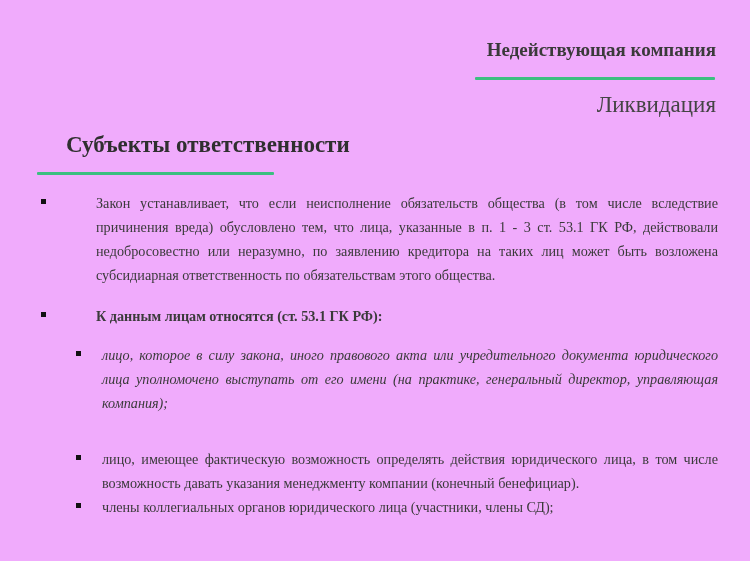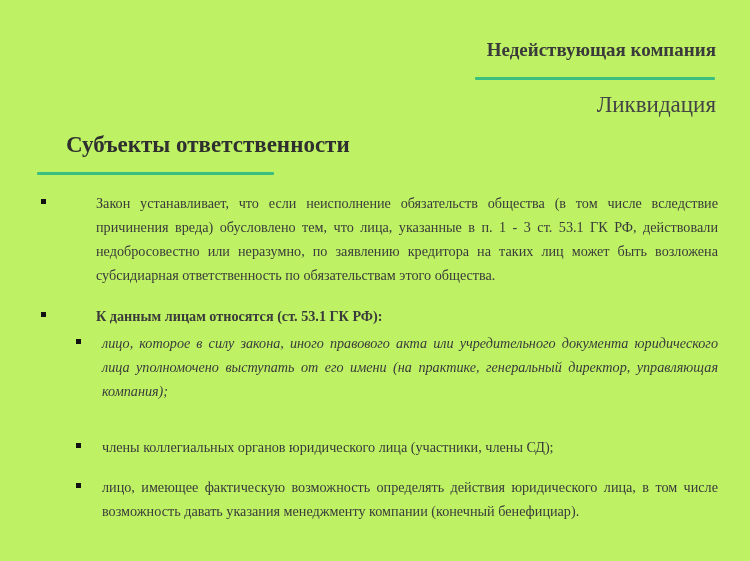--- a/index.html
+++ b/index.html
@@ -7,21 +7,21 @@
       padding: 0;
       width: 750px;
       height: 561px;
       background: #ffffff;
       overflow: hidden;
     }
     .slide {
       position: relative;
       width: 750px;
       height: 561px;
-      background: #bef264;
+      background: #f0abfc;
       font-family: "Liberation Serif", "DejaVu Serif", serif;
       color: #333333;
     }
     .header-title {
       position: absolute;
       right: 34px;
       top: 39px;
       font-size: 19px;
       font-weight: bold;
       color: #3a3a3a;
@@ -86,21 +86,21 @@
       background: #111111;
     }
     .item.lvl2 {
       padding-left: 64px;
       margin-left: 0;
     }
     .item.lvl2 .bullet {
       left: 38px;
     }
     .item.l1-first { margin-bottom: 17px; }
-    .item.l1-bold { font-weight: bold; margin-bottom: 3px; }
+    .item.l1-bold { font-weight: bold; margin-bottom: 15px; }
     .item.l2-a { margin-bottom: 32px; font-style: italic; }
     .item.l2-b { margin-bottom: 16px; }
   </style>
 </head>
 <body>
 
 <div class="slide">
   <div class="header-title">Недействующая компания</div>
   <div class="header-line"></div>
   <div class="header-subtitle">Ликвидация</div>
@@ -114,22 +114,22 @@
       <span>Закон устанавливает, что если неисполнение обязательств общества (в том числе вследствие причинения вреда) обусловлено тем, что лица, указанные в п. 1 - 3 ст. 53.1 ГК РФ, действовали недобросовестно или неразумно, по заявлению кредитора на таких лиц может быть возложена субсидиарная ответственность по обязательствам этого общества.</span>
     </div>
     <div class="item l1-bold">
       <span class="bullet"></span>
       <span>К данным лицам относятся (ст. 53.1 ГК РФ):</span>
     </div>
     <div class="item lvl2 l2-a">
       <span class="bullet"></span>
       <span>лицо, которое в силу закона, иного правового акта или учредительного документа юридического лица уполномочено выступать от его имени (на практике, генеральный директор, управляющая компания);</span>
     </div>
+    <div class="item lvl2">
+      <span class="bullet"></span>
+      <span>лицо, имеющее фактическую возможность определять действия юридического лица, в том числе возможность давать указания менеджменту компании (конечный бенефициар).</span>
+    </div>
     <div class="item lvl2 l2-b">
       <span class="bullet"></span>
       <span>члены коллегиальных органов юридического лица (участники, члены СД);</span>
-    </div>
-    <div class="item lvl2">
-      <span class="bullet"></span>
-      <span>лицо, имеющее фактическую возможность определять действия юридического лица, в том числе возможность давать указания менеджменту компании (конечный бенефициар).</span>
     </div>
   </div>
 </div>
 
 </body></html>

